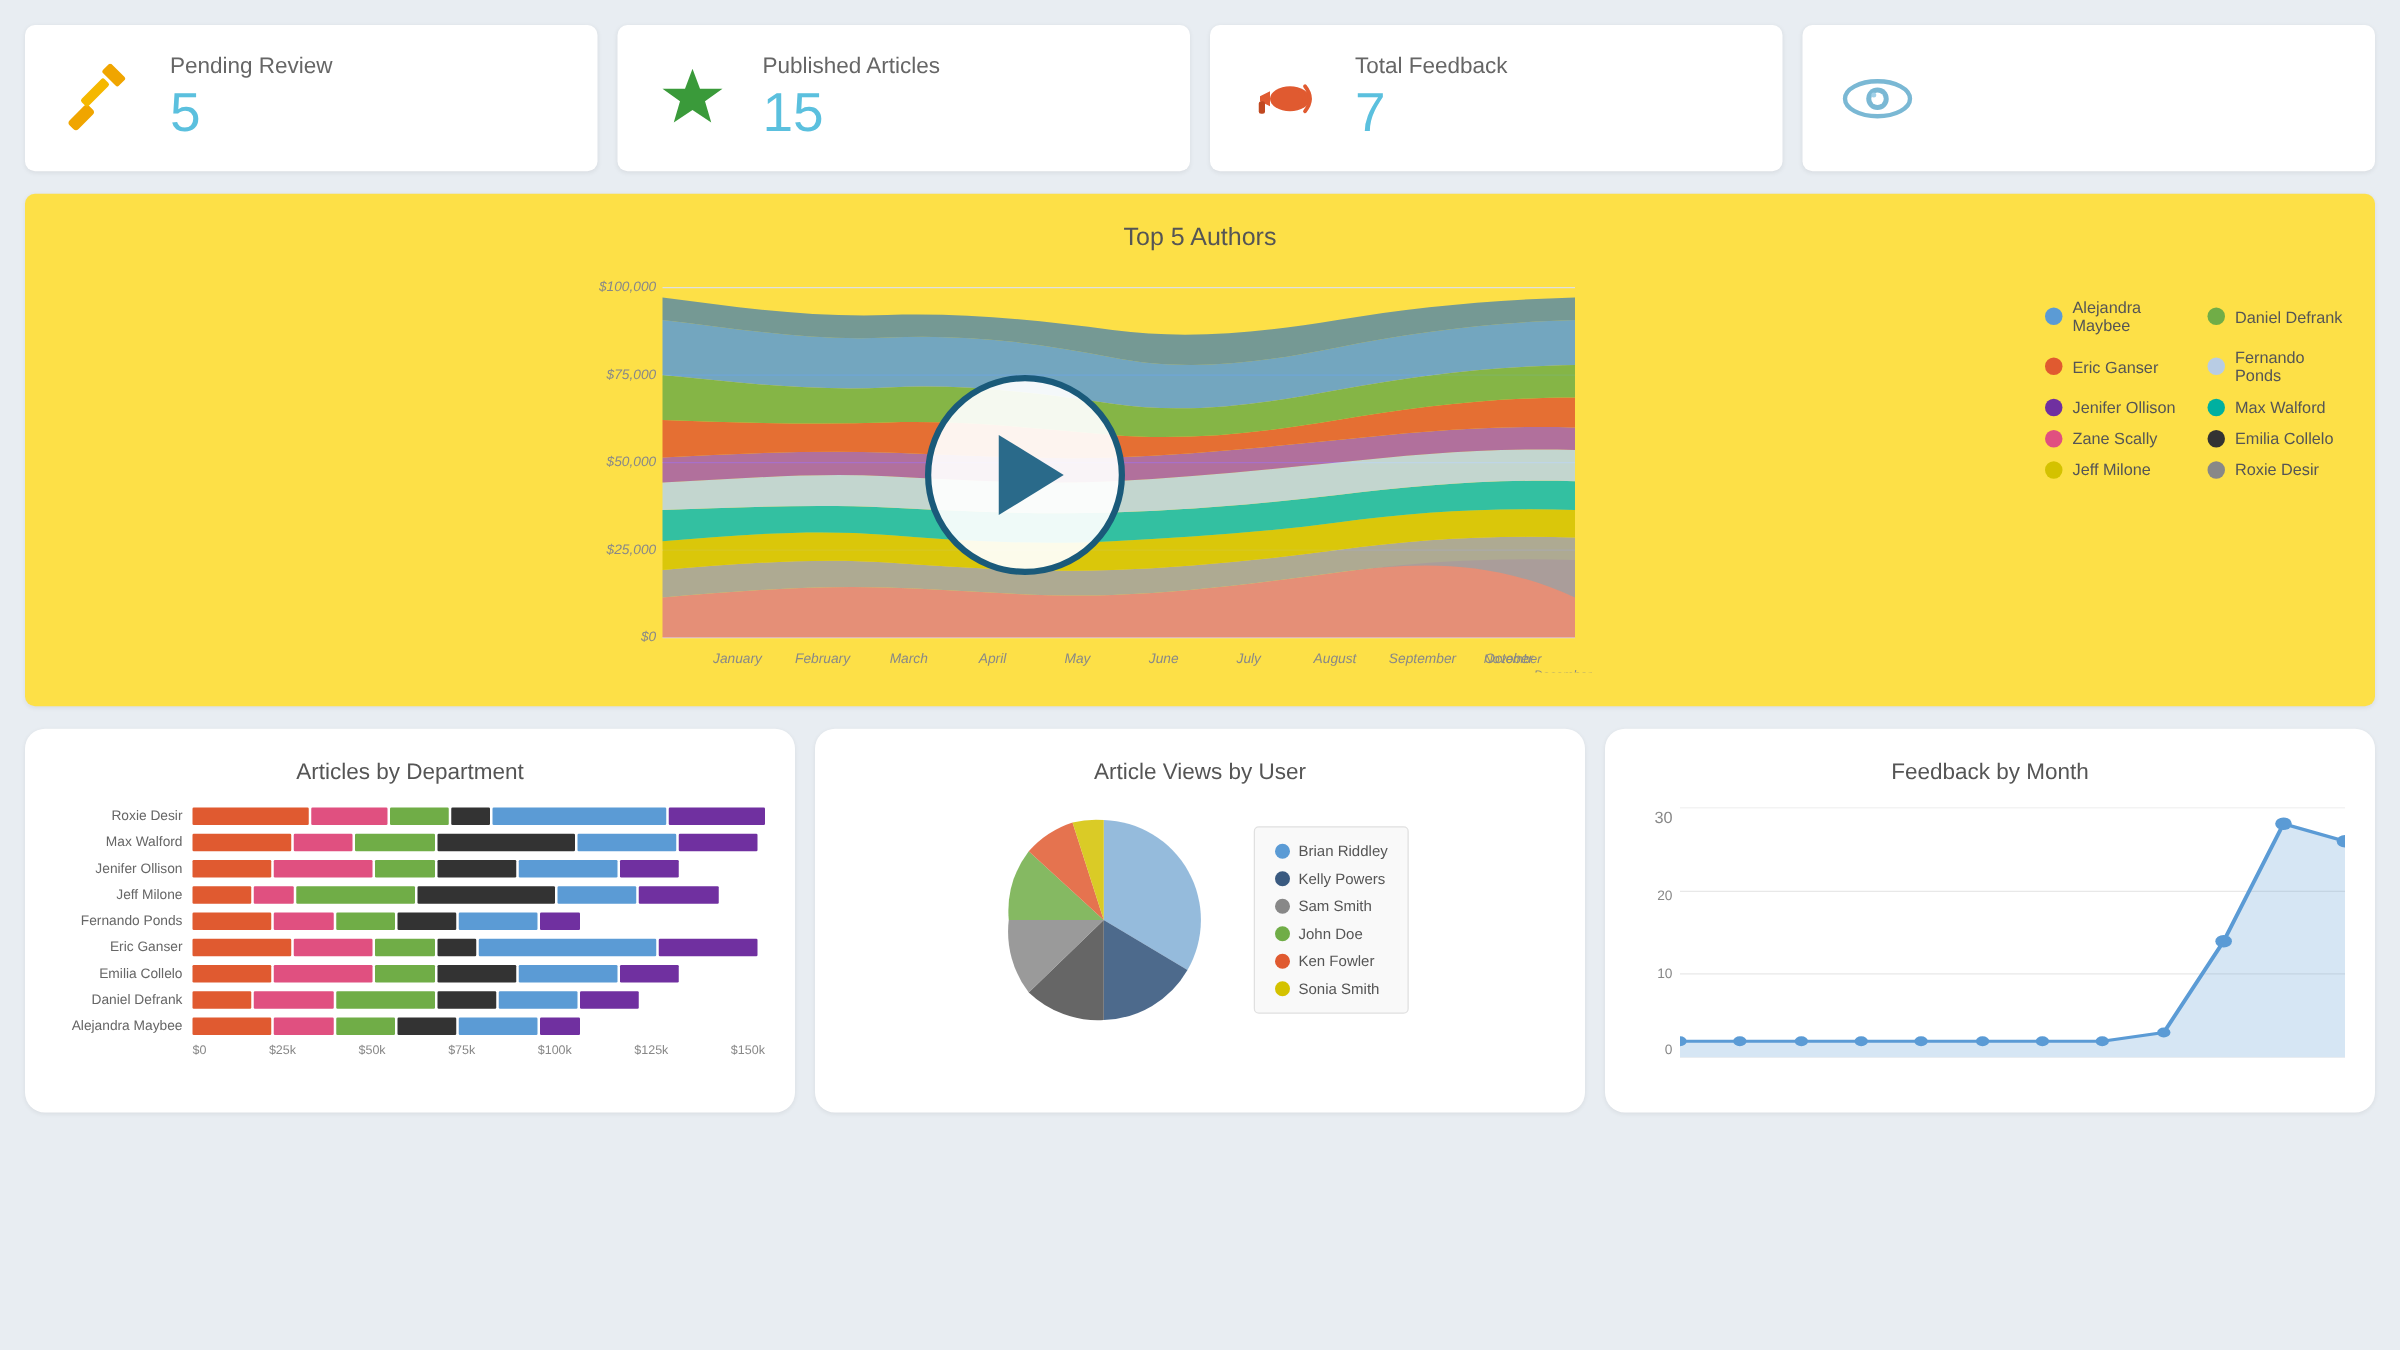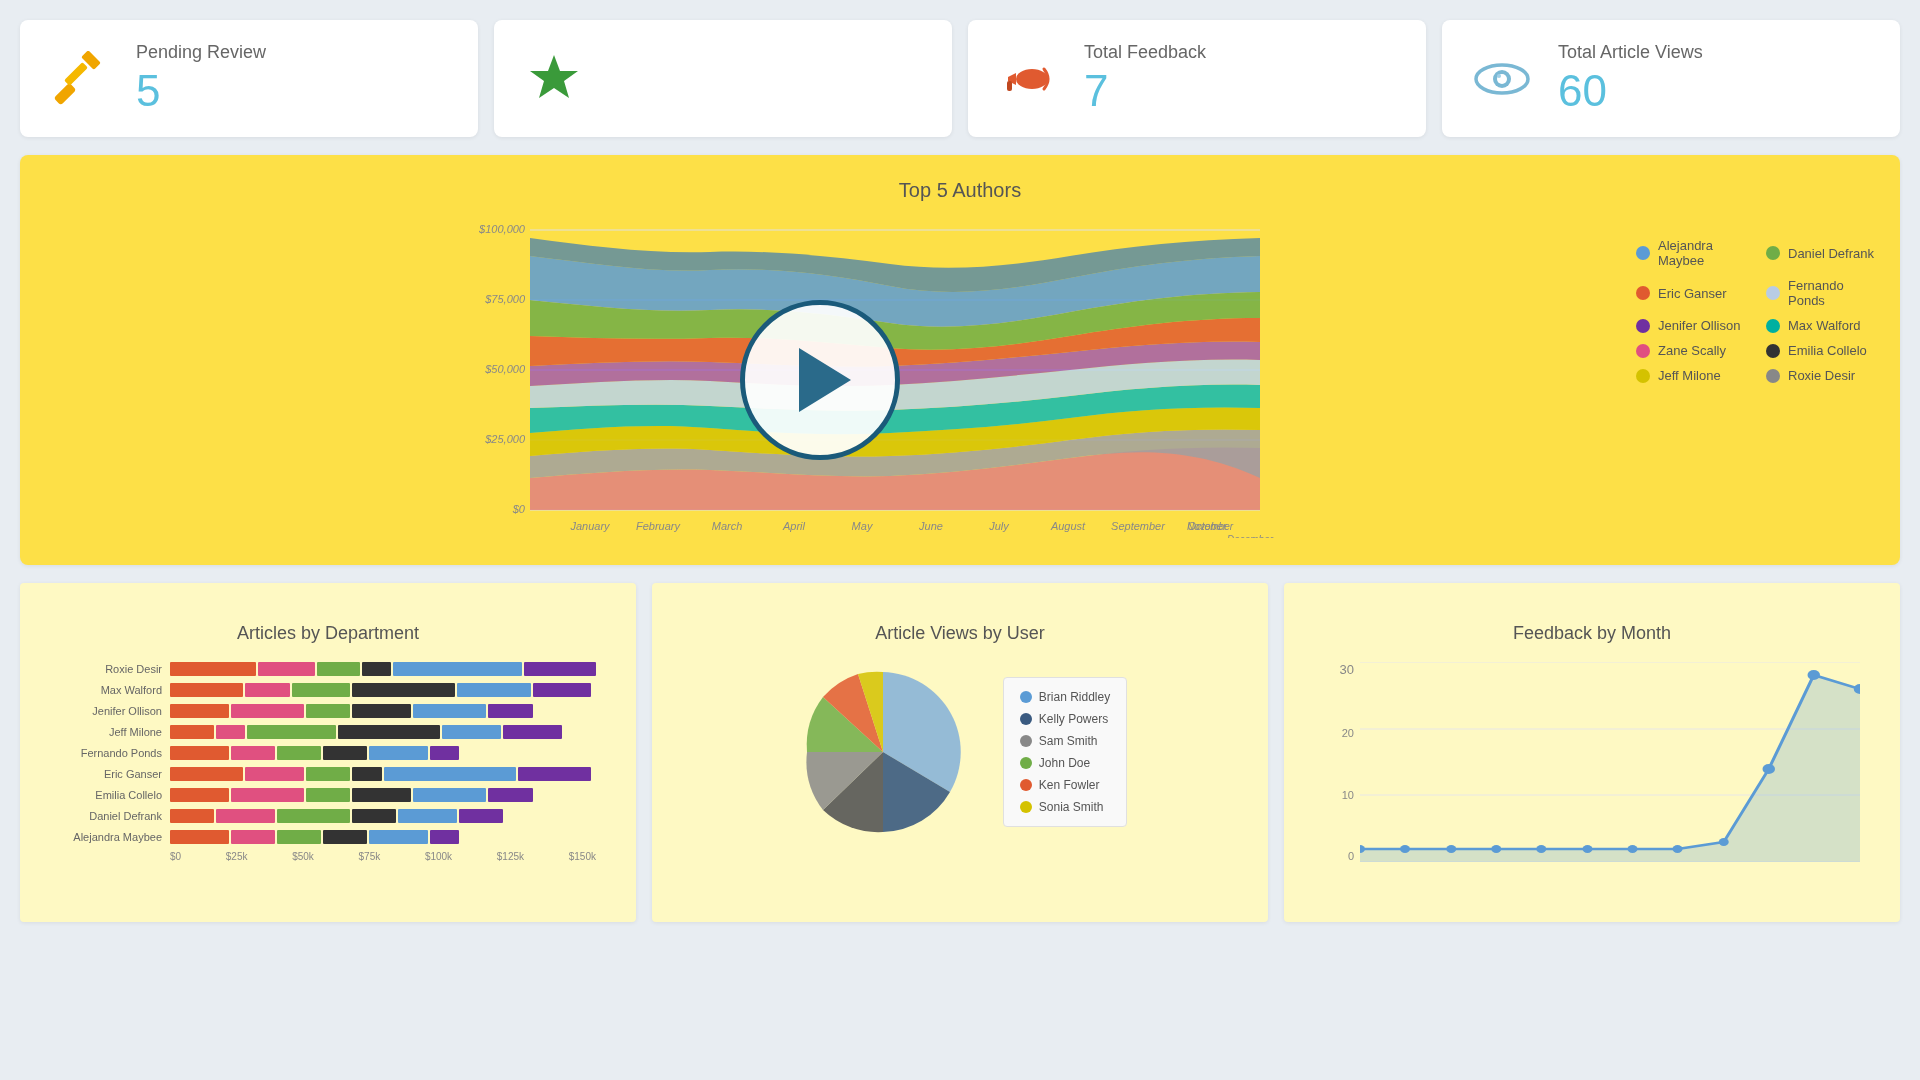--- a/index.html
+++ b/index.html
@@ -152,24 +152,24 @@
       margin-left: 10px;
     }
 
     
     .bottom-row {
       display: flex;
       gap: 16px;
     }
 
     .bottom-card {
-      background: #fef9c3;
-      border-radius: 4px;
+      background: #ffffff;
+      border-radius: 16px;
       flex: 1;
-      padding: 40px;
+      padding: 24px;
       box-shadow: 0 1px 4px rgba(0,0,0,0.07);
       min-height: 300px;
     }
 
     .bottom-card-title {
       text-align: center;
       font-size: 18px;
       color: #555;
       margin-bottom: 18px;
       font-weight: 400;
@@ -269,20 +269,24 @@
         <span class="stat-label">Pending Review</span>
         <span class="stat-value">5</span>
       </div>
     </div>
 
     <div class="stat-card">
       <div class="stat-icon">
         <svg width="56" height="56" viewBox="0 0 56 56">
           <polygon points="28,4 34,20 52,20 38,30 43,47 28,37 13,47 18,30 4,20 22,20" fill="#3a9a3a"></polygon>
         </svg>
+      </div>
+      <div class="stat-info">
+        <span class="stat-label">Published Articles</span>
+        <span class="stat-value">15</span>
       </div>
     </div>
 
     <div class="stat-card">
       <div class="stat-icon">
         <svg width="56" height="56" viewBox="0 0 56 56">
           <ellipse cx="32" cy="28" rx="16" ry="10" fill="#e05a30"></ellipse>
           <polygon points="16,22 8,26 8,30 16,34" fill="#e05a30"></polygon>
           <rect x="7" y="30" width="5" height="10" rx="2" fill="#c04820"></rect>
           <path d="M44,18 Q52,28 44,38" stroke="#e05a30" stroke-width="3" fill="none" stroke-linecap="round"></path>
@@ -296,24 +300,20 @@
     </div>
 
     <div class="stat-card">
       <div class="stat-icon">
         <svg width="60" height="60" viewBox="0 0 60 60">
           <ellipse cx="30" cy="30" rx="26" ry="14" fill="none" stroke="#7ab8d4" stroke-width="3.5"></ellipse>
           <circle cx="30" cy="30" r="9" fill="#7ab8d4"></circle>
           <circle cx="30" cy="30" r="5" fill="#fff"></circle>
           <circle cx="27" cy="27" r="2" fill="#a0d0e8"></circle>
         </svg>
-      </div>
-      <div class="stat-info">
-        <span class="stat-label">Total Article Views</span>
-        <span class="stat-value">60</span>
       </div>
     </div>
 
   </div>
 
   <div class="main-chart-card">
     <div class="chart-title">Top 5 Authors</div>
     <div class="chart-area">
       <div class="streamgraph-container">
         

